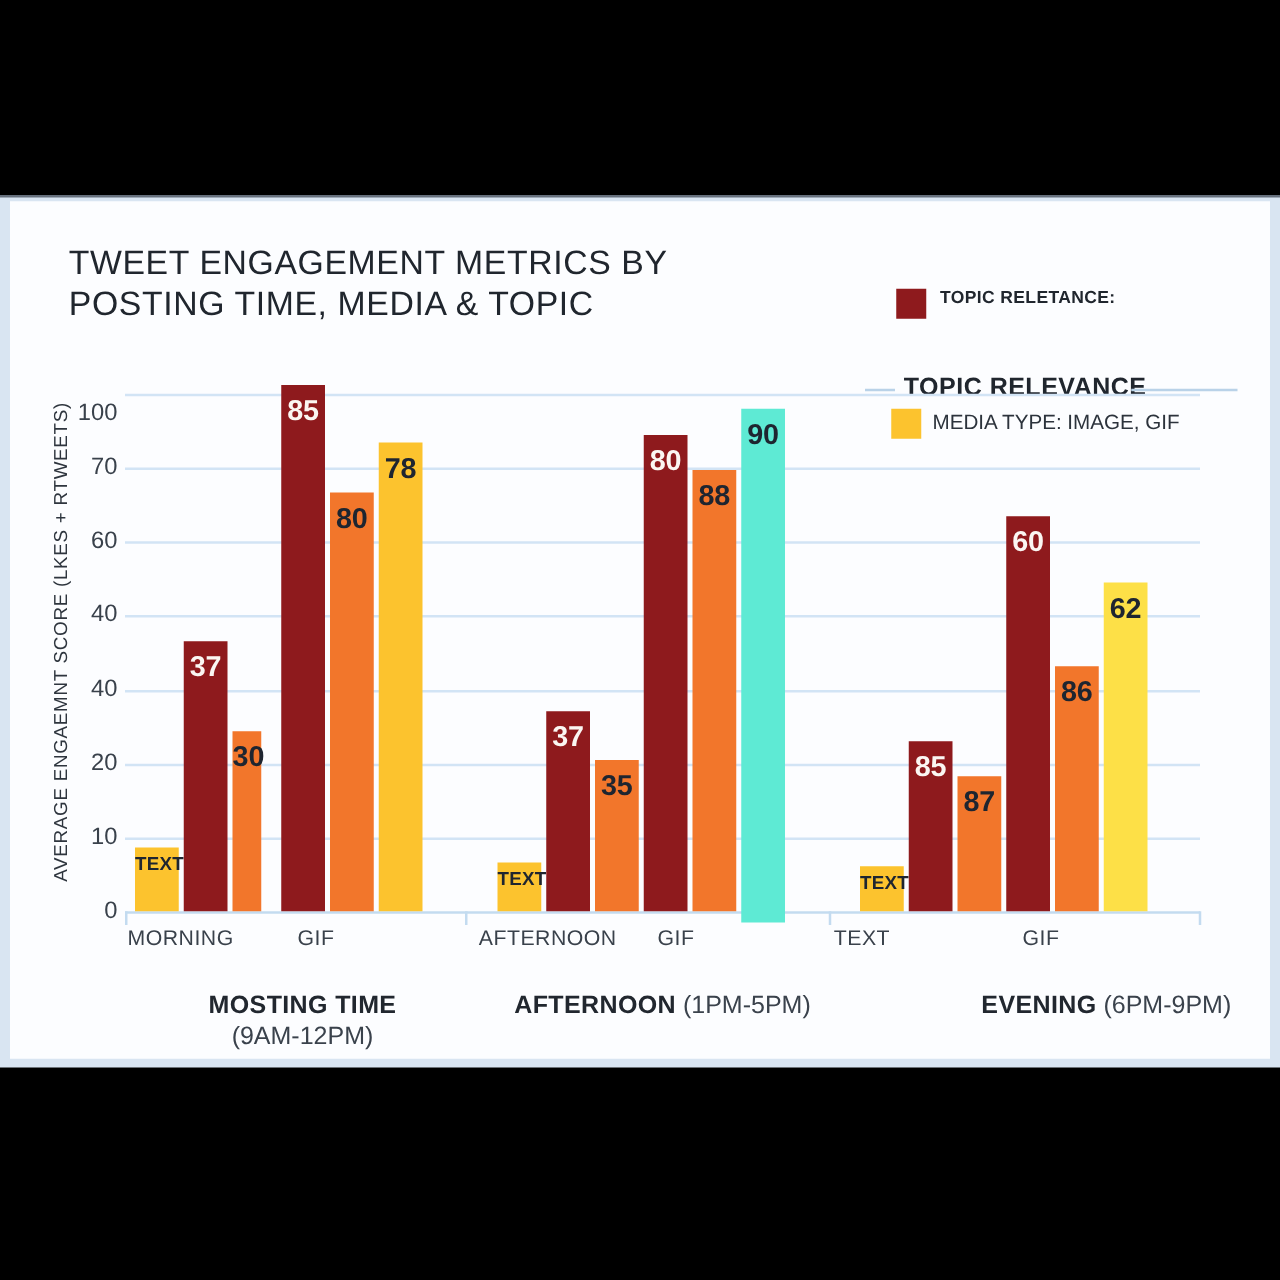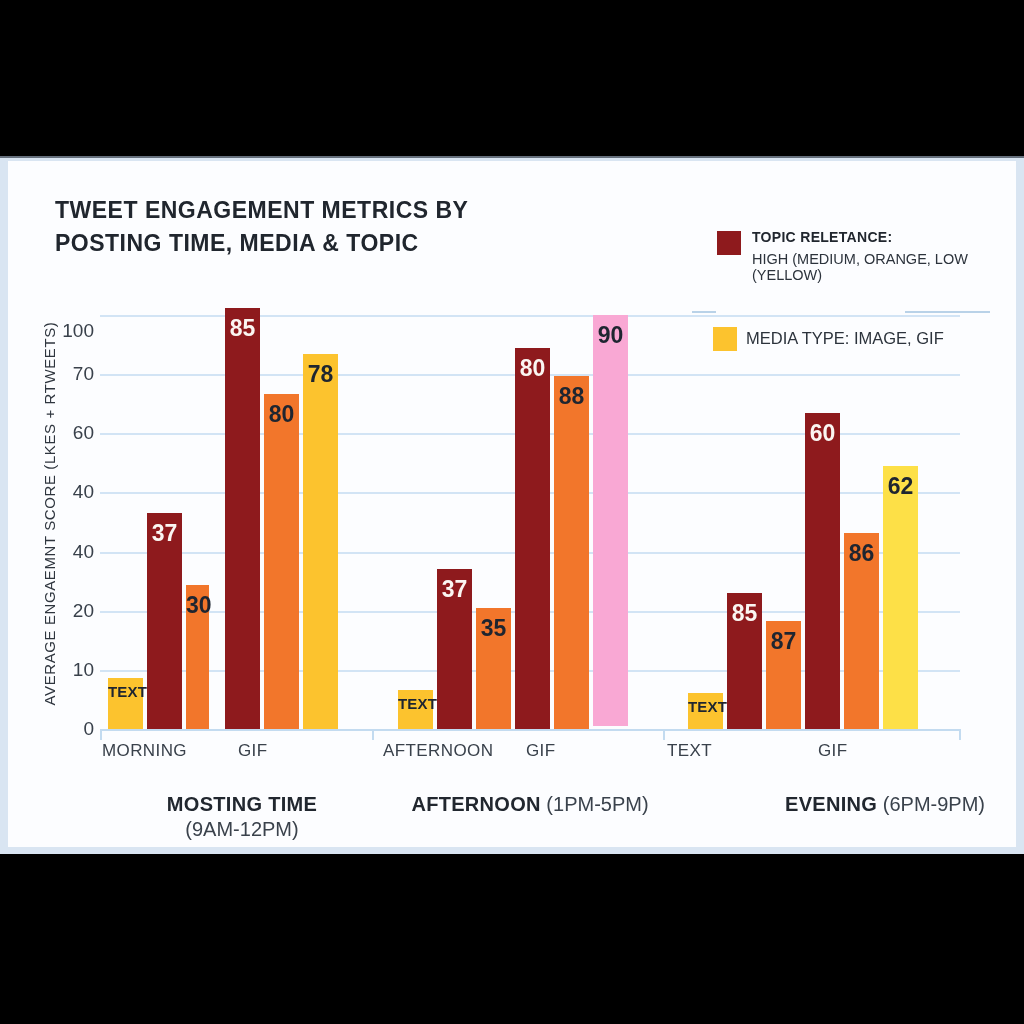--- a/index.html
+++ b/index.html
@@ -1,21 +1,21 @@
 <!DOCTYPE html>
 <html><head>
 <meta charset="utf-8">
 <style>
   html,body{margin:0;padding:0;background:#000;}
   #stage{position:relative;width:1024px;height:1024px;background:#000;overflow:hidden;
          font-family:"Liberation Sans", sans-serif;}
   #band{position:absolute;left:0;top:156px;width:1024px;height:696px;background:#d9e5f2;border-top:2px solid #66707d;}
   #card{position:absolute;left:8px;top:161px;width:1008px;height:686px;background:#fcfdff;}
   
-  #title{position:absolute;left:55px;top:194px;font-size:23px;font-weight:bold;color:#20262e;
+  #title{position:absolute;left:55px;top:194px;font-size:27px;font-weight:normal;color:#20262e;
          line-height:33px;letter-spacing:.5px;}
   
   .lg-swatch{position:absolute;width:24px;height:24px;}
   #lg-topic-label{position:absolute;left:752px;top:229px;font-size:14px;font-weight:bold;color:#20262e;letter-spacing:.3px;}
   #lg-topic-sub{position:absolute;left:752px;top:251px;font-size:14.5px;color:#2c333c;}
   #lg-heading{position:absolute;left:723px;top:299px;font-size:20px;font-weight:bold;color:#20262e;letter-spacing:.4px;}
   .lg-line{position:absolute;height:2px;background:#b9d2e8;top:311px;}
   #lg-media-label{position:absolute;left:746px;top:329px;font-size:16.5px;color:#2c333c;}
   
   #ylabel{position:absolute;left:-151px;top:505px;width:400px;text-align:center;
@@ -44,23 +44,23 @@
   <div id="band"></div>
   <div id="card"></div>
 
   <div id="title">
     <span>TWEET ENGAGEMENT METRICS BY</span><br>
     <span>POSTING TIME, MEDIA &amp; TOPIC</span>
   </div>
 
   <div class="lg-swatch" id="sw-topic" style="left: 717px; top: 231px; background: rgb(142, 26, 29);"></div>
   <div id="lg-topic-label">TOPIC RELETANCE:</div>
-  <div id="lg-topic-sub">HIGH (MEDIUM, ORANGE, LOW (YELLOW)</div>
 
   <div class="lg-line" style="left:692px;width:24px;"></div>
+  <div id="lg-heading">TOPIC RELEVANCE</div>
   <div class="lg-line" style="left:905px;width:85px;"></div>
 
   <div class="lg-swatch" id="sw-media" style="left: 713px; top: 327px; background: rgb(252, 195, 46);"></div>
   <div id="lg-media-label">MEDIA TYPE:  IMAGE, GIF</div>
 
   <div id="ylabel">AVERAGE ENGAEMNT SCORE (LKES + RTWEETS)</div>
 
   <div id="plot"></div>
 <div class="gridline" style="top: 315px;"></div>
     <div class="ytick" style="top: 320px;">100</div>
@@ -86,21 +86,21 @@
     <div class="bar" style="left: 147px; top: 512.892px; width: 35px; height: 216.108px; background: rgb(142, 26, 29);"><span class="val light">37</span></div>
     <div class="bar" style="left: 186px; top: 584.928px; width: 23px; height: 144.072px; background: rgb(242, 118, 43);"><span class="val dark">30</span></div>
     <div class="bar" style="left: 225px; top: 307.962px; width: 35px; height: 421.038px; background: rgb(142, 26, 29);"><span class="val light">85</span></div>
     <div class="bar" style="left: 264px; top: 394.074px; width: 35px; height: 334.926px; background: rgb(242, 118, 43);"><span class="val dark">80</span></div>
     <div class="bar" style="left: 303px; top: 353.916px; width: 35px; height: 375.084px; background: rgb(252, 195, 46);"><span class="val dark">78</span></div>
     <div class="bar" style="left: 398px; top: 690.084px; width: 35px; height: 38.916px; background: rgb(252, 195, 46);"><span class="val dark small">TEXT</span></div>
     <div class="bar" style="left: 437px; top: 569.196px; width: 35px; height: 159.804px; background: rgb(142, 26, 29);"><span class="val light">37</span></div>
     <div class="bar" style="left: 476px; top: 608.112px; width: 35px; height: 120.888px; background: rgb(242, 118, 43);"><span class="val dark">35</span></div>
     <div class="bar" style="left: 515px; top: 348.12px; width: 35px; height: 380.88px; background: rgb(142, 26, 29);"><span class="val light">80</span></div>
     <div class="bar" style="left: 554px; top: 375.858px; width: 35px; height: 353.142px; background: rgb(242, 118, 43);"><span class="val dark">88</span></div>
-    <div class="bar" style="left: 593px; top: 315px; width: 35px; height: 411.102px; background: #f9a8d4;"><span class="val dark">90</span></div>
+    <div class="bar" style="left: 593px; top: 327px; width: 35px; height: 411.102px; background: #5eead4;"><span class="val dark">90</span></div>
     <div class="bar" style="left: 688px; top: 692.982px; width: 35px; height: 36.018px; background: rgb(252, 195, 46);"><span class="val dark small">TEXT</span></div>
     <div class="bar" style="left: 727px; top: 592.794px; width: 35px; height: 136.206px; background: rgb(142, 26, 29);"><span class="val light">85</span></div>
     <div class="bar" style="left: 766px; top: 620.946px; width: 35px; height: 108.054px; background: rgb(242, 118, 43);"><span class="val dark">87</span></div>
     <div class="bar" style="left: 805px; top: 413.118px; width: 35px; height: 315.882px; background: rgb(142, 26, 29);"><span class="val light">60</span></div>
     <div class="bar" style="left: 844px; top: 533.178px; width: 35px; height: 195.822px; background: rgb(242, 118, 43);"><span class="val dark">86</span></div>
     <div class="bar" style="left: 883px; top: 466.11px; width: 35px; height: 262.89px; background: #fde047;"><span class="val dark">62</span></div>
     <div class="xtick" style="left: 182px;">MORNING</div>
     <div class="xtick" style="left: 318px;">GIF</div>
     <div class="xtick" style="left: 463px;">AFTERNOON</div>
     <div class="xtick" style="left: 606px;">GIF</div>

